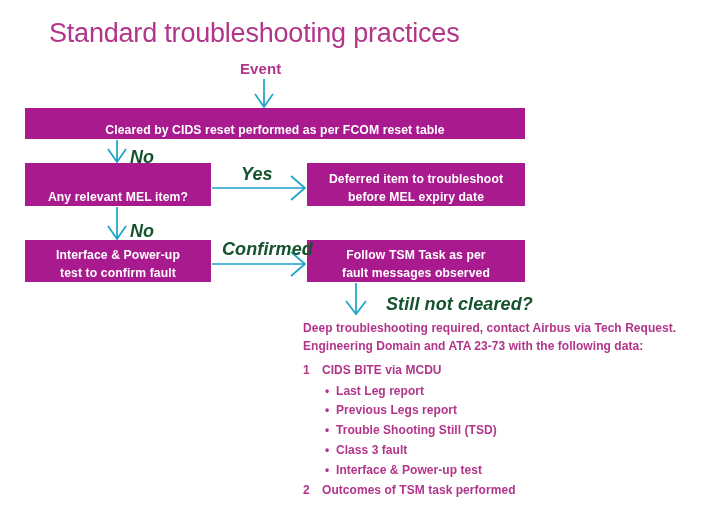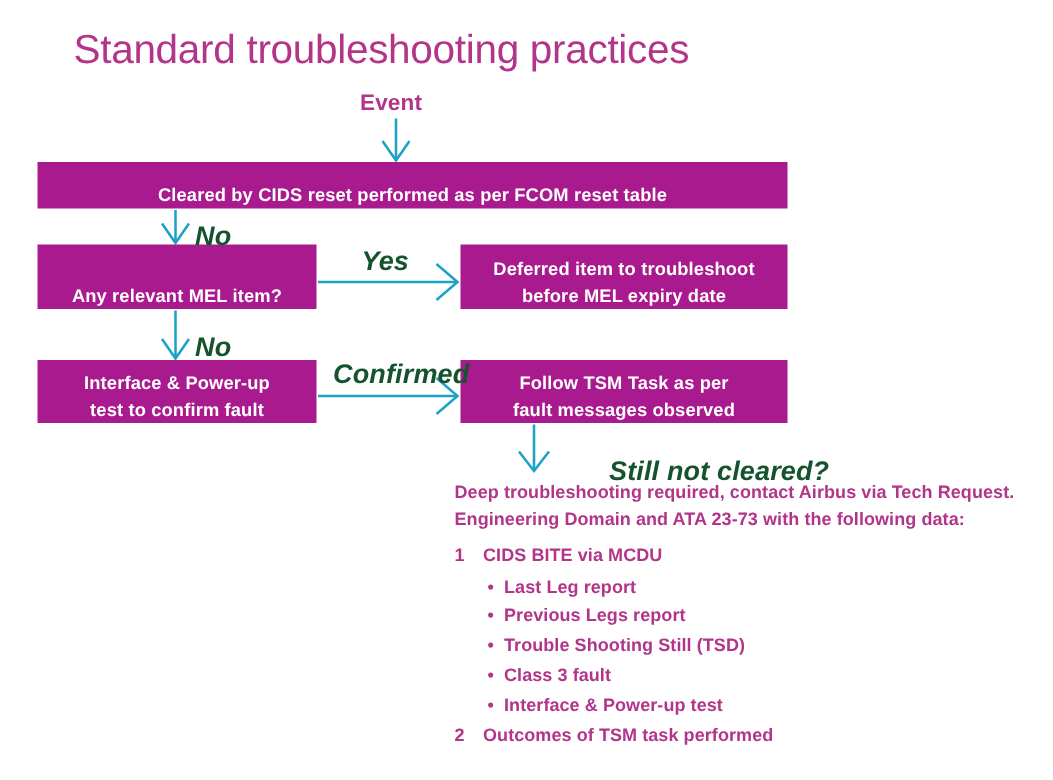--- a/index.html
+++ b/index.html
@@ -78,21 +78,21 @@
     font-size: 18px;
     font-weight: bold;
     font-style: italic;
     white-space: nowrap;
     letter-spacing: 0.1px;
   }
   .lab-no1       { left: 130px; top: 147px; }
   .lab-yes       { left: 241px; top: 164px; }
   .lab-no2       { left: 130px; top: 221px; }
   .lab-confirmed { left: 222px; top: 239px; }
-  .lab-still     { left: 386px; top: 304px; margin-left: 20px; }
+  .lab-still     { left: 386px; top: 294px; }
 
   
   .body-text {
     position: absolute;
     left: 303px;
     top: 319px;
     width: 396px;
     color: #b2358a;
     font-size: 12px;
     font-weight: bold;

